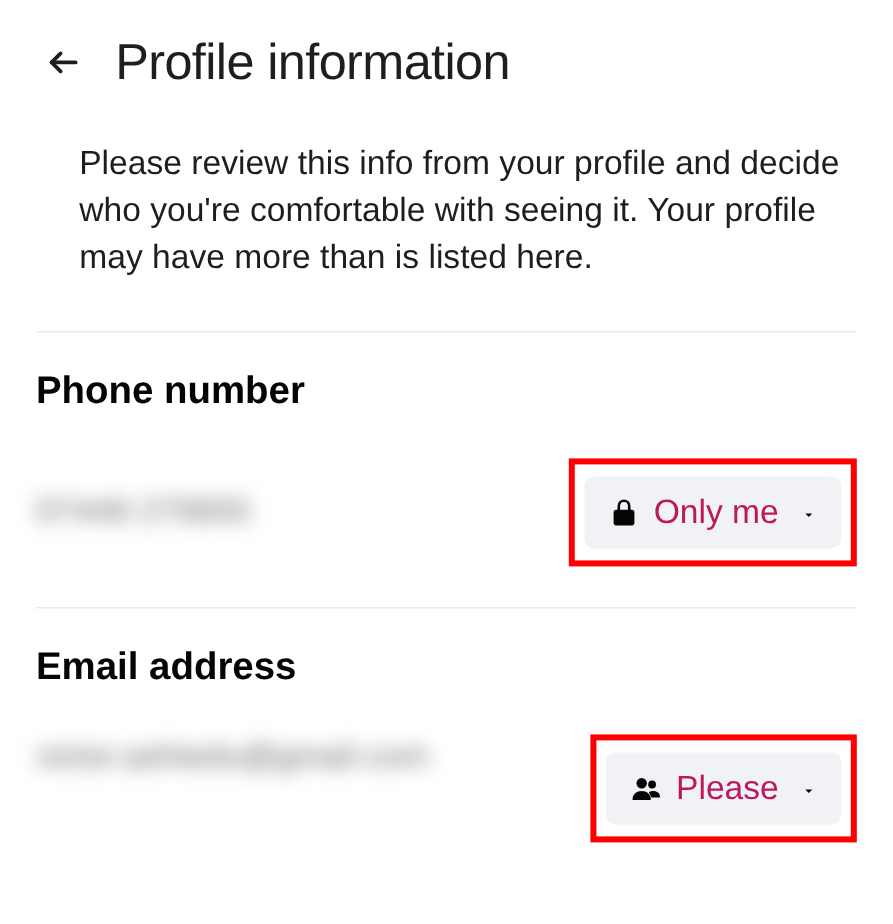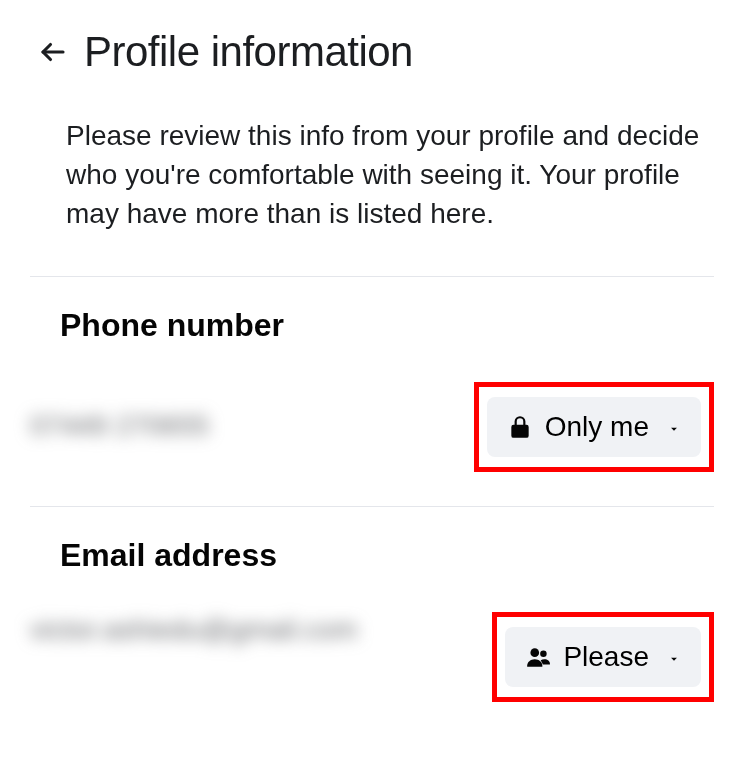--- a/index.html
+++ b/index.html
@@ -11,21 +11,21 @@
       font-family: -apple-system, BlinkMacSystemFont, "Segoe UI", Helvetica, Arial, sans-serif;
       background: #fff;
       width: 744px;
       height: 770px;
       color: #1c1e21;
     }
     .header {
       display: flex;
       align-items: center;
       padding: 28px 30px 40px 38px;
-      gap: 16px;
+      gap: 28px;
     }
     .back-arrow {
       display: flex;
       align-items: center;
       justify-content: center;
       cursor: pointer;
     }
     .page-title {
       font-size: 42px;
       font-weight: 400;
@@ -46,21 +46,20 @@
       margin: 0 30px;
     }
     .section {
       padding: 30px 30px 34px 30px;
     }
     .section-title {
       font-size: 32px;
       font-weight: 700;
       color: #050505;
       margin-bottom: 38px;
-      margin-left: 30px;
     }
     .item-row {
       display: flex;
       align-items: center;
       justify-content: space-between;
     }
     .blurred-value {
       filter: blur(8px);
       font-size: 28px;
       color: #65676b;
@@ -75,21 +74,21 @@
     .privacy-pill {
       display: flex;
       align-items: center;
       gap: 12px;
       background: #f0f2f5;
       padding: 14px 20px;
       border-radius: 8px;
       cursor: pointer;
       font-size: 28px;
       font-weight: 500;
-      color: #000000;
+      color: #be185d;
     }
     .pill-icon {
       display: flex;
       align-items: center;
     }
     .caret {
       margin-left: 6px;
     }
     .item-row-email {
       align-items: flex-start;

